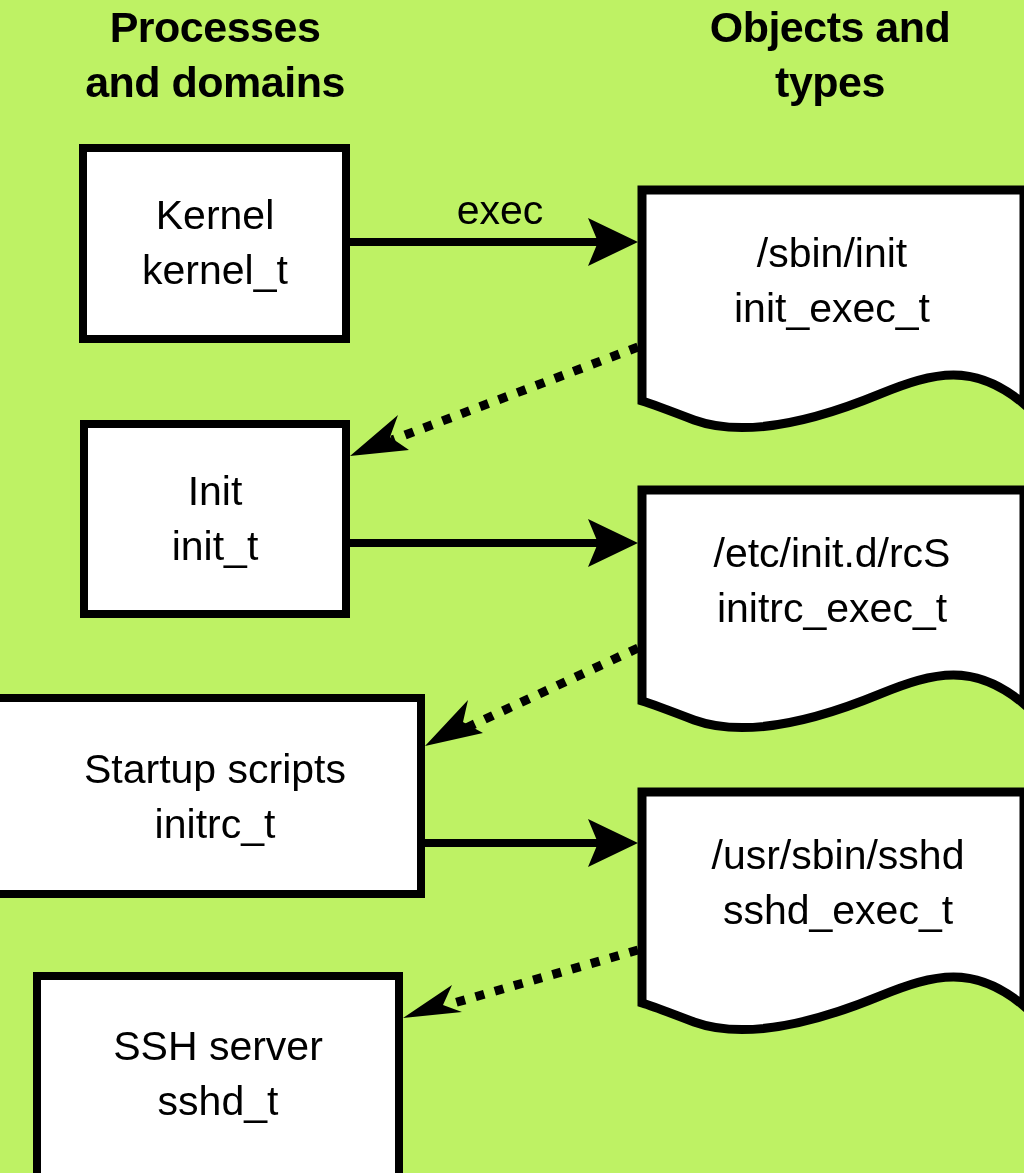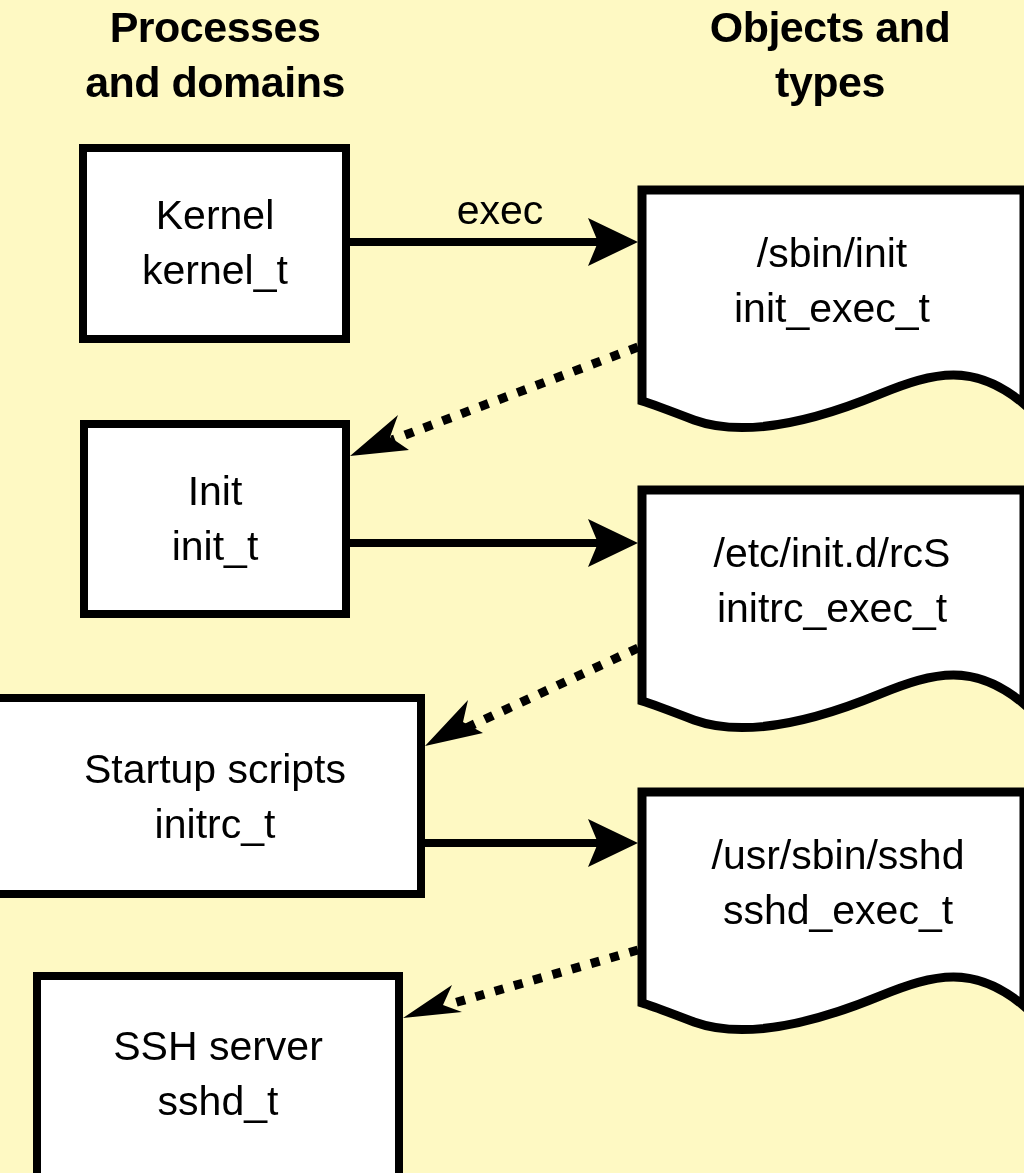--- a/index.html
+++ b/index.html
@@ -4,21 +4,21 @@
 <style>
   html, body {
     margin: 0;
     padding: 0;
     background: #ffffff;
   }
   #canvas {
     position: relative;
     width: 1024px;
     height: 1173px;
-    background: #fef9c3;
+    background: #bef264;
     overflow: hidden;
     font-family: "Liberation Sans", "DejaVu Sans", sans-serif;
   }
   svg#diagram {
     position: absolute;
     top: 0;
     left: 0;
     width: 1024px;
     height: 1173px;
     display: block;

